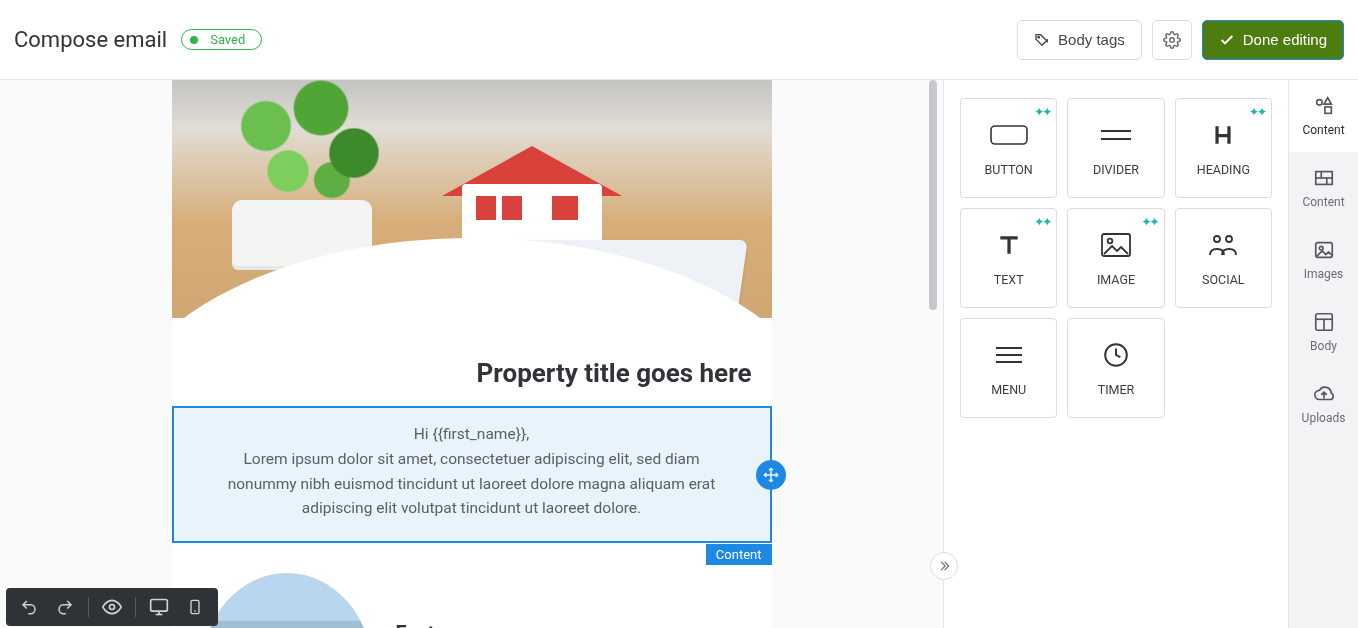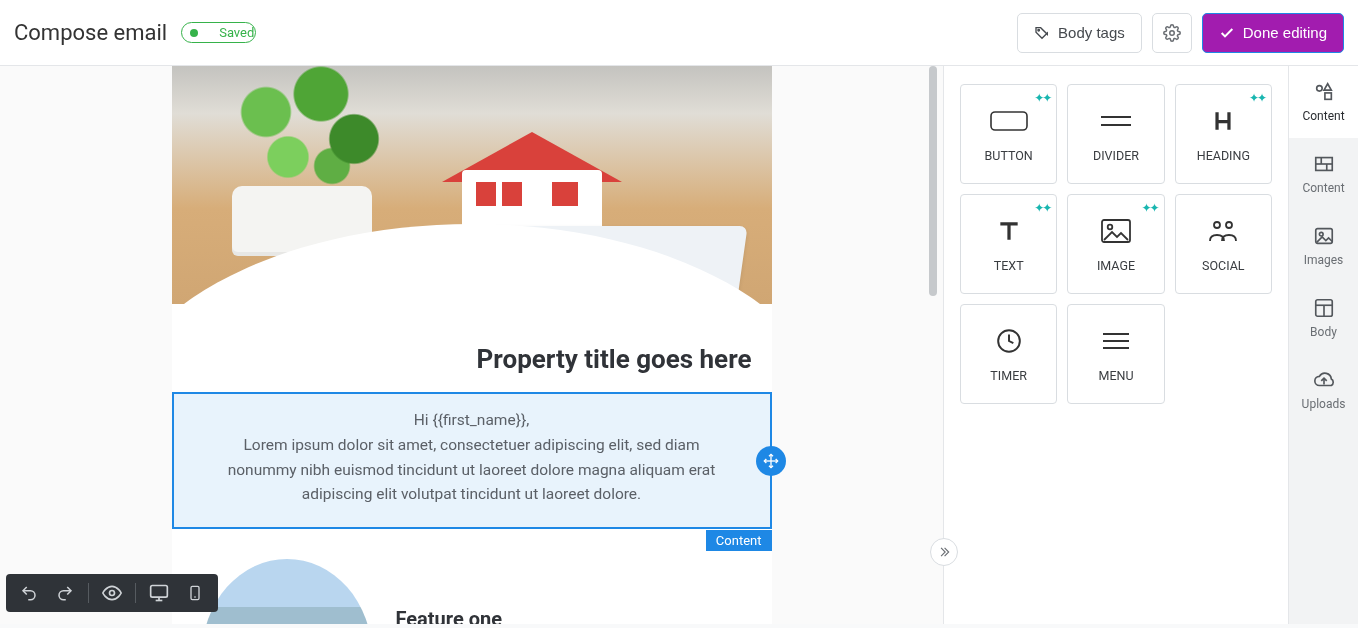--- a/index.html
+++ b/index.html
@@ -6,65 +6,65 @@
   body {
     font-family: -apple-system, BlinkMacSystemFont, "Segoe UI", Roboto, Arial, sans-serif;
     background: #f8f9fa;
     width: 1358px;
     height: 628px;
     overflow: hidden;
     position: relative;
   }
   
   .header {
-    height: 66px;
+    height: 80px;
     background: #fff;
     border-bottom: 1px solid #e4e6e9;
     display: flex;
     align-items: center;
     padding: 0 14px;
     position: relative;
     z-index: 5;
   }
   .title {
     font-size: 22px;
     color: #333;
     font-weight: 400;
     margin-right: 14px;
   }
   .saved-badge {
     border: 1px solid #36b24a;
     color: #36b24a;
     border-radius: 14px;
-    padding: 2px 1px 2px 8px;
+    padding: 2px 16px 2px 8px;
     font-size: 13px;
     display: inline-flex;
     align-items: center;
-    gap: 21px;
+    gap: 12px;
   }
   .saved-dot {
     width: 8px; height: 8px; border-radius: 50%; background: #36b24a;
   }
   .header-spacer { flex: 1; }
   .btn {
     height: 40px;
     border-radius: 5px;
     padding: 0 16px;
     font-size: 15px;
     display: inline-flex;
     align-items: center;
     gap: 8px;
     cursor: pointer;
     border: 1px solid #d9dde1;
     background: #fff;
     color: #45494e;
     margin-left: 10px;
   }
   .btn-primary {
-    background: #a21caf;
+    background: #4d7c0f;
     border-color: #1e88e5;
     color: #fff;
   }
   .btn-icon-only { width: 40px; padding: 0; justify-content: center; }
 
   
   .main { display: flex; height: 558px; }
   .canvas-area {
     flex: 1;
     background: #fafafa;
@@ -414,37 +414,37 @@
               <circle cx="10" cy="6" r="3"></circle>
               <circle cx="22" cy="6" r="3"></circle>
               <path d="M3 22c0-4 3-6 7-6s7 2 7 6"></path>
               <path d="M15 22c0-4 3-6 7-6s7 2 7 6"></path>
             </svg>
         </div>
         <span>SOCIAL</span>
       </div>
       <div class="block-card">
         <div class="block-icon">
-          <svg width="26" height="26" viewBox="0 0 24 24" fill="none" stroke="#333" stroke-width="1.8">
-              <circle cx="12" cy="12" r="10"></circle>
-              <polyline points="12 6 12 12 16 14"></polyline>
-            </svg>
-        </div>
-        <span>TIMER</span>
-      </div>
-
-      <div class="block-card">
-        <div class="block-icon">
           <svg width="30" height="20" viewBox="0 0 30 20" fill="none" stroke="#333" stroke-width="2">
               <line x1="2" y1="3" x2="28" y2="3"></line>
               <line x1="2" y1="10" x2="28" y2="10"></line>
               <line x1="2" y1="17" x2="28" y2="17"></line>
             </svg>
         </div>
         <span>MENU</span>
+      </div>
+
+      <div class="block-card">
+        <div class="block-icon">
+          <svg width="26" height="26" viewBox="0 0 24 24" fill="none" stroke="#333" stroke-width="1.8">
+              <circle cx="12" cy="12" r="10"></circle>
+              <polyline points="12 6 12 12 16 14"></polyline>
+            </svg>
+        </div>
+        <span>TIMER</span>
       </div>
     </div>
   </div>
 
   <div class="side-tabs">
     <div class="side-tab active">
       <svg width="22" height="22" viewBox="0 0 24 24" fill="none" stroke="currentColor" stroke-width="1.8">
           <circle cx="7" cy="8" r="3"></circle>
           <rect x="13" y="13" width="7" height="7"></rect>
           <polygon points="16,3 20,10 12,10"></polygon>

